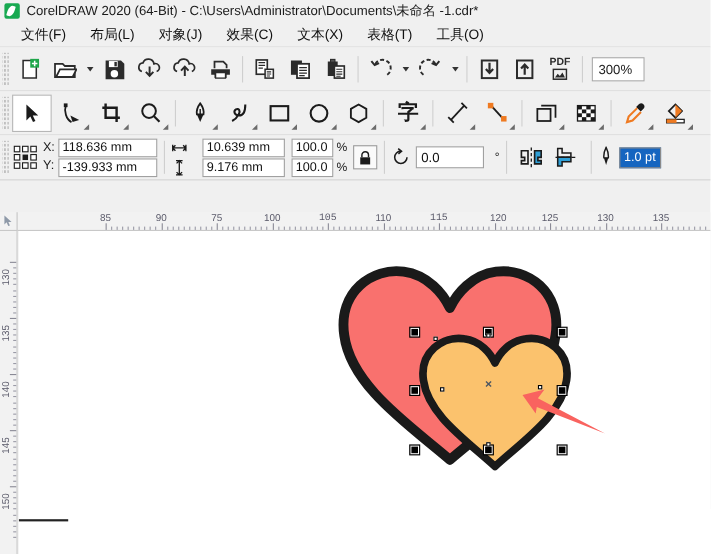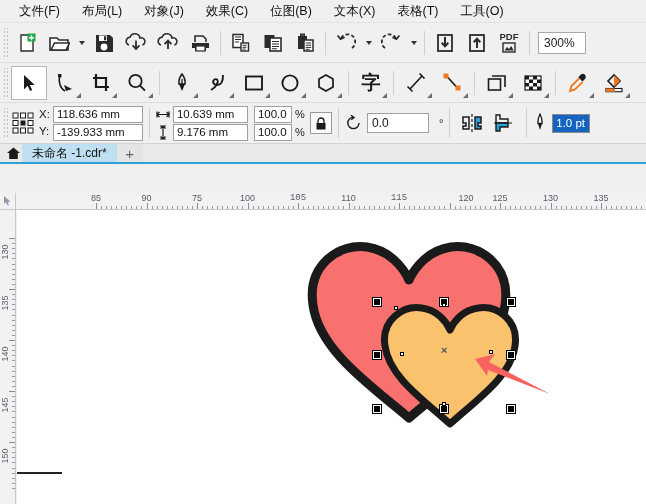--- a/index.html
+++ b/index.html
@@ -87,21 +87,21 @@
   .xy-block { display:flex; align-items:center; }
   .xy-labels { display:flex; flex-direction:column; margin-right:3px; }
   .xy-labels span { font-size:11.5px; line-height:17px; height:17px; }
   .fields-col { display:flex; flex-direction:column; gap:1px; }
   .fld {
     height:17px; border:1px solid #a0a0a0; background:#fff;
     font-size:11.5px; line-height:15px; padding:0 3px; color:#111; white-space:nowrap;
     display:flex; align-items:center;
   }
   .fld.w90 { width:90px; }
-  .fld.w75 { width:75px; }
+  .fld.w75 { width:75px;margin-left:11px; }
   .fld.w38 { width:38px; }
   .pct { font-size:11px; width:12px; text-align:center; line-height:17px;}
   .lockbtn {
     width:22px;height:22px;border:1px solid #9a9a9a;background:#fafafa;
     display:flex;align-items:center;justify-content:center;flex:none;cursor:default;
   }
   .angle-fld { width:62px;height:20px;border:1px solid #a0a0a0;background:#fff;
     font-size:12px;padding:0 4px;display:flex;align-items:center;color:#111;}
   .outline-fld {
     width:38px;height:19px;border:1px solid #8a8a8a;background:#1565c0;color:#fff;
@@ -160,27 +160,30 @@
   .center-x {
     position:absolute; font-size:11px; color:#4a5562; line-height:1; font-weight:bold;
   }
   .arrow-anno { position:absolute; left:455px; top:140px; }
 </style>
 </head>
 <body>
 
 <div id="app">
 
+  <div class="titlebar">
+    <div class="corel-logo"></div>
+    <div class="title-text">CorelDRAW 2020 (64-Bit) - C:\Users\Administrator\Documents\未命名 -1.cdr*</div>
+  </div>
 
   <div class="menubar">
     <div class="menu-item">文件(F)</div>
     <div class="menu-item">布局(L)</div>
     <div class="menu-item">对象(J)</div>
     <div class="menu-item">效果(C)</div>
-    <div class="menu-item">位图(B)</div>
     <div class="menu-item">文本(X)</div>
     <div class="menu-item">表格(T)</div>
     <div class="menu-item">工具(O)</div>
   </div>
 
   <div class="std-toolbar">
     <div class="grip"></div>
 
     <div class="tb-btn">
       <svg width="22" height="22" viewBox="0 0 22 22">
@@ -556,29 +559,20 @@
 
     <div class="pb-sep"></div>
 
     <svg width="14" height="20" viewBox="0 0 14 20" style="margin-right:5px;">
       <path d="M7 1 C5 5 4.7 8 5 10.5 h4 C9.3 8 9 5 7 1 z" fill="none" stroke="#1b1b1b" stroke-width="1.3"></path>
       <path d="M5 10.5 L7 17 L9 10.5 z" fill="#1b1b1b"></path>
     </svg>
     <div class="outline-fld">1.0 pt</div>
   </div>
 
-  <div class="tabbar">
-    <div class="home-ico">
-      <svg width="15" height="14" viewBox="0 0 15 14">
-        <path d="M7.5 1.5 L14 7 h-2.2 v6 h-8.6 V7 H1 z" fill="#1b1b1b"></path>
-      </svg>
-    </div>
-    <div class="doc-tab">未命名 -1.cdr*</div>
-    <div class="tab-plus">+</div>
-  </div>
 
   <div class="ruler-corner">
     <svg width="12" height="12" viewBox="0 0 12 12" style="margin:2px 0 0 2px;">
       <path d="M2 1 L2 9 L4 7 L5.5 10.5 L7 10 L5.6 6.8 L8.5 6.8 z" fill="#8e99a8"></path>
     </svg>
   </div>
 
   <div class="ruler-h">
     <div id="rulerH">
         <div class="rh-lbl" style="left: 80px;">85</div>
@@ -651,21 +645,21 @@
         <div class="rh-tick" style="left: 383px; height: 6px;"></div>
         <div class="rh-tick" style="left: 388.05px; height: 3px; background: rgb(154, 154, 166);"></div>
         <div class="rh-tick" style="left: 393.1px; height: 3px; background: rgb(154, 154, 166);"></div>
         <div class="rh-tick" style="left: 398.15px; height: 3px; background: rgb(154, 154, 166);"></div>
         <div class="rh-tick" style="left: 403.2px; height: 3px; background: rgb(154, 154, 166);"></div>
         <div class="rh-tick" style="left: 408.25px; height: 3px; background: rgb(154, 154, 166);"></div>
         <div class="rh-tick" style="left: 413.3px; height: 3px; background: rgb(154, 154, 166);"></div>
         <div class="rh-tick" style="left: 418.35px; height: 3px; background: rgb(154, 154, 166);"></div>
         <div class="rh-tick" style="left: 423.4px; height: 3px; background: rgb(154, 154, 166);"></div>
         <div class="rh-tick" style="left: 428.45px; height: 3px; background: rgb(154, 154, 166);"></div>
-        <div class="rh-lbl" style="left: 450px;">120</div>
+        <div class="rh-lbl" style="left: 437px;">120</div>
         <div class="rh-tick" style="left: 433.5px; height: 6px;"></div>
         <div class="rh-tick" style="left: 438.55px; height: 3px; background: rgb(154, 154, 166);"></div>
         <div class="rh-tick" style="left: 443.6px; height: 3px; background: rgb(154, 154, 166);"></div>
         <div class="rh-tick" style="left: 448.65px; height: 3px; background: rgb(154, 154, 166);"></div>
         <div class="rh-tick" style="left: 453.7px; height: 3px; background: rgb(154, 154, 166);"></div>
         <div class="rh-tick" style="left: 458.75px; height: 3px; background: rgb(154, 154, 166);"></div>
         <div class="rh-tick" style="left: 463.8px; height: 3px; background: rgb(154, 154, 166);"></div>
         <div class="rh-tick" style="left: 468.85px; height: 3px; background: rgb(154, 154, 166);"></div>
         <div class="rh-tick" style="left: 473.9px; height: 3px; background: rgb(154, 154, 166);"></div>
         <div class="rh-tick" style="left: 478.95px; height: 3px; background: rgb(154, 154, 166);"></div>

